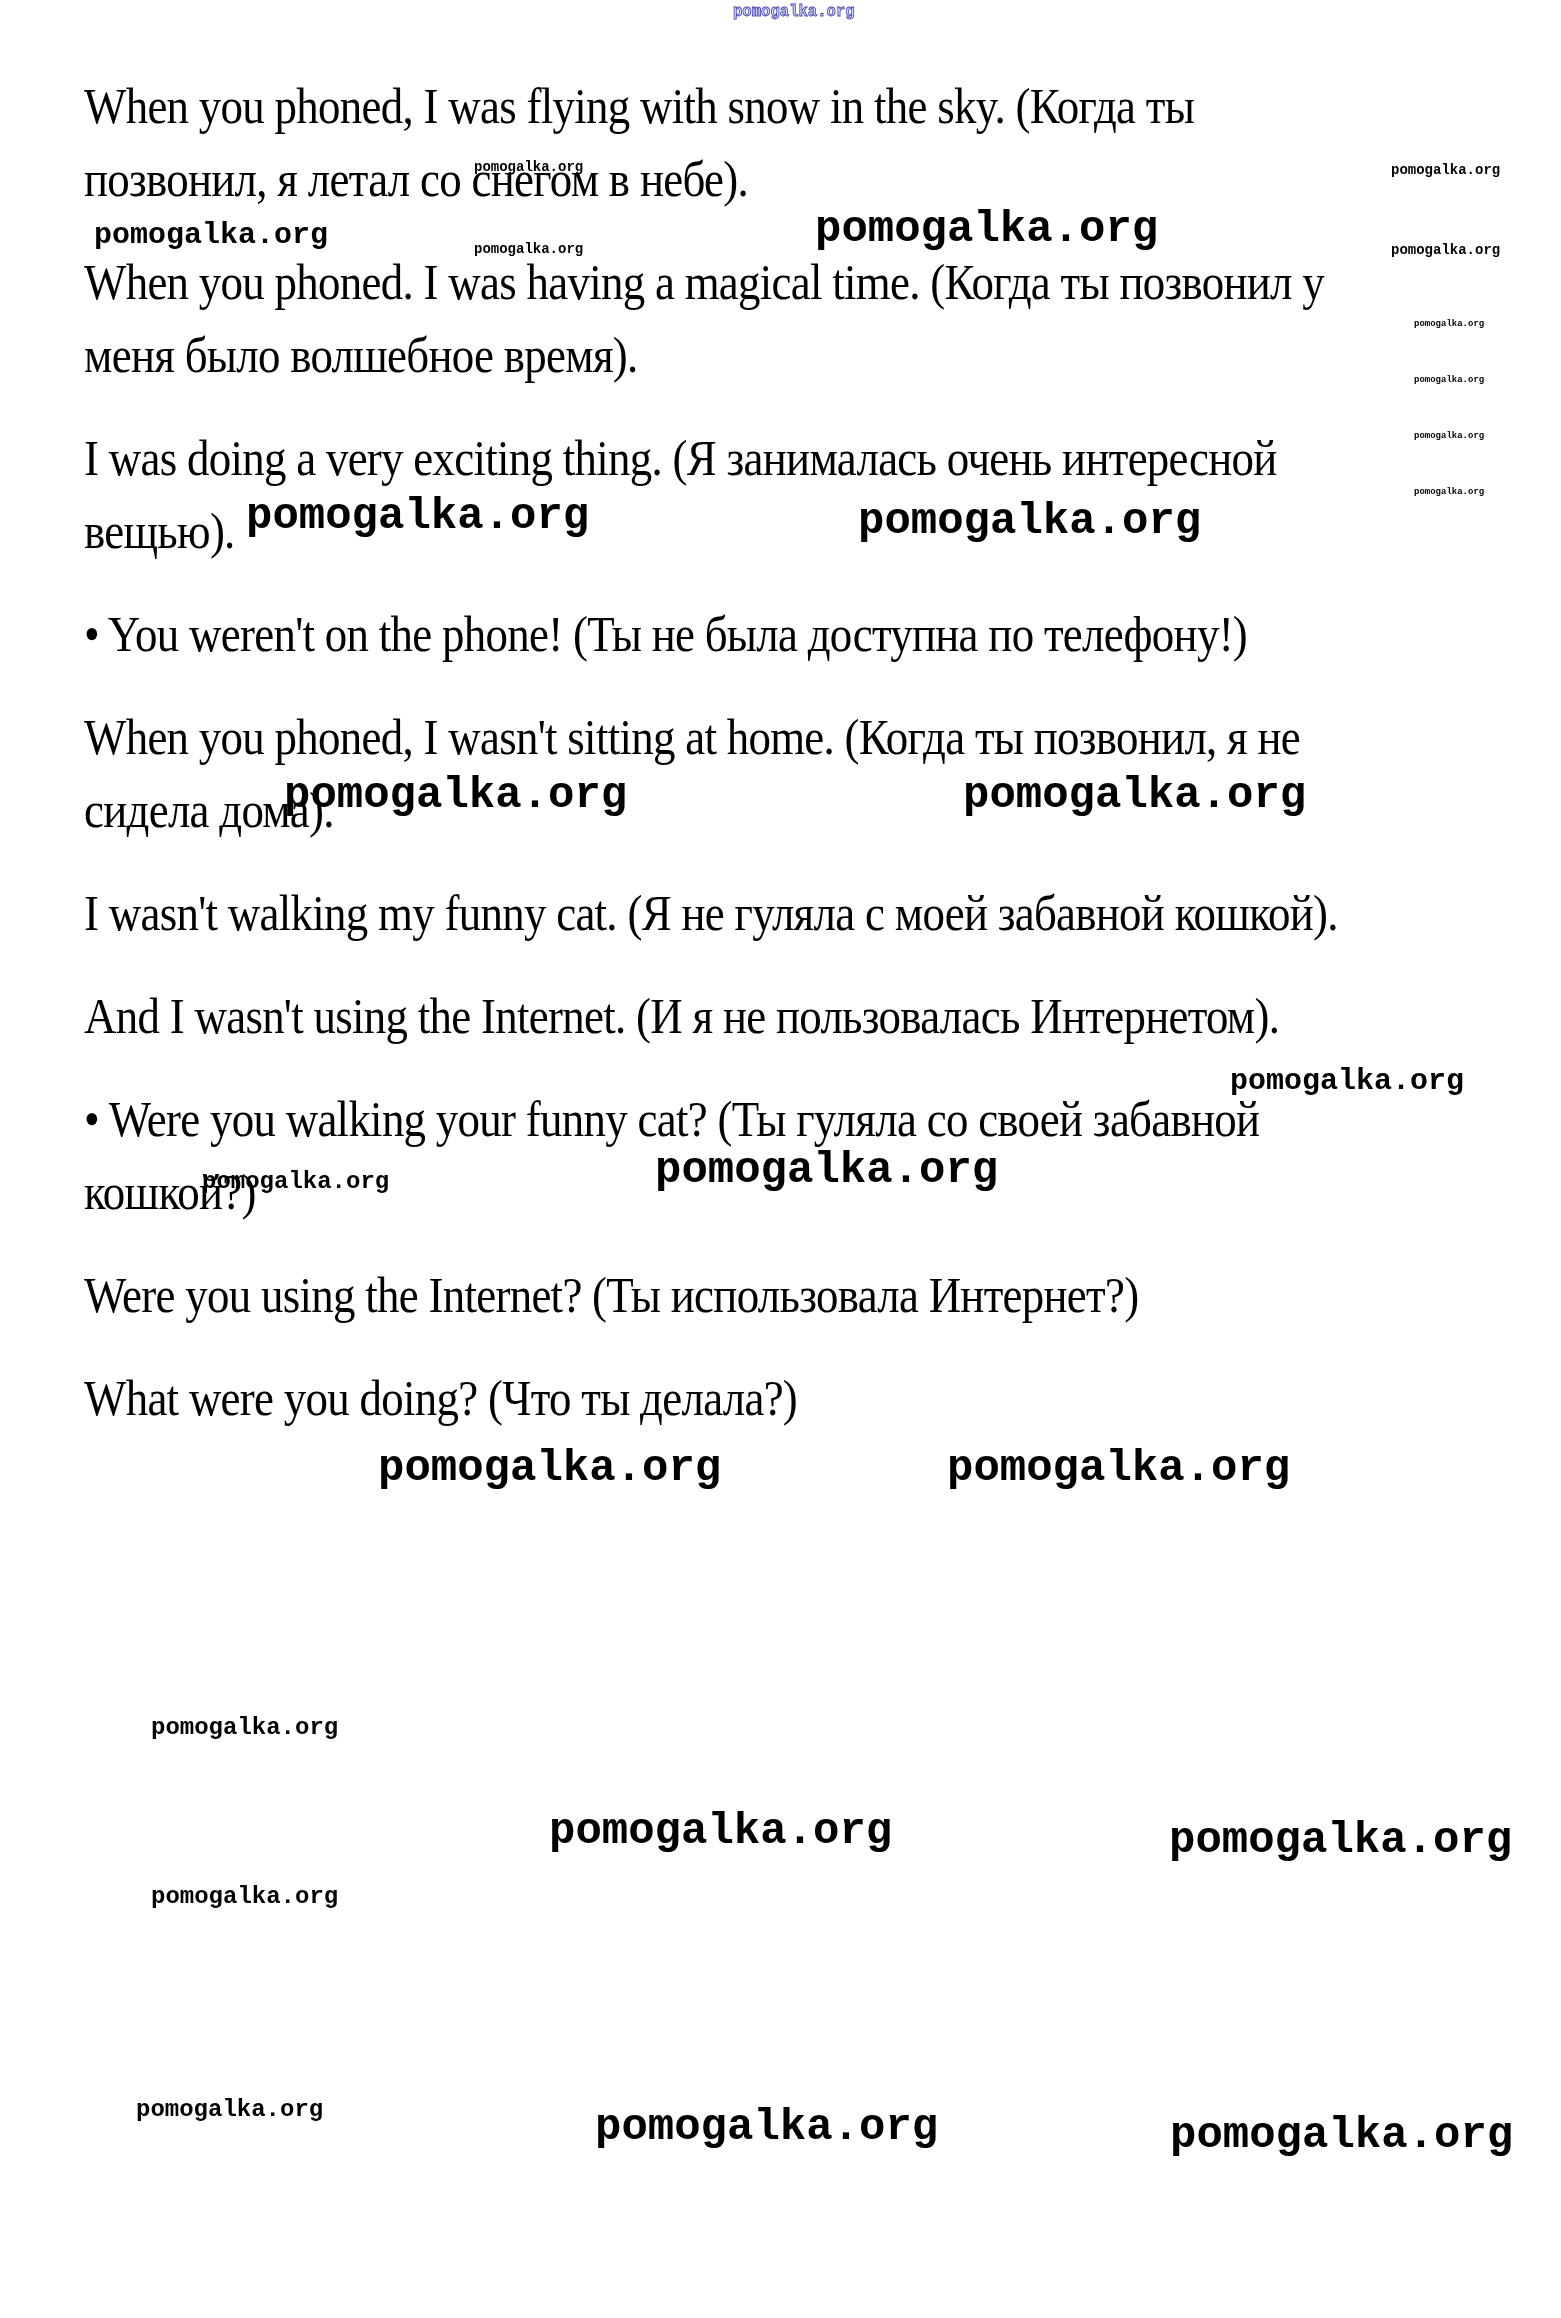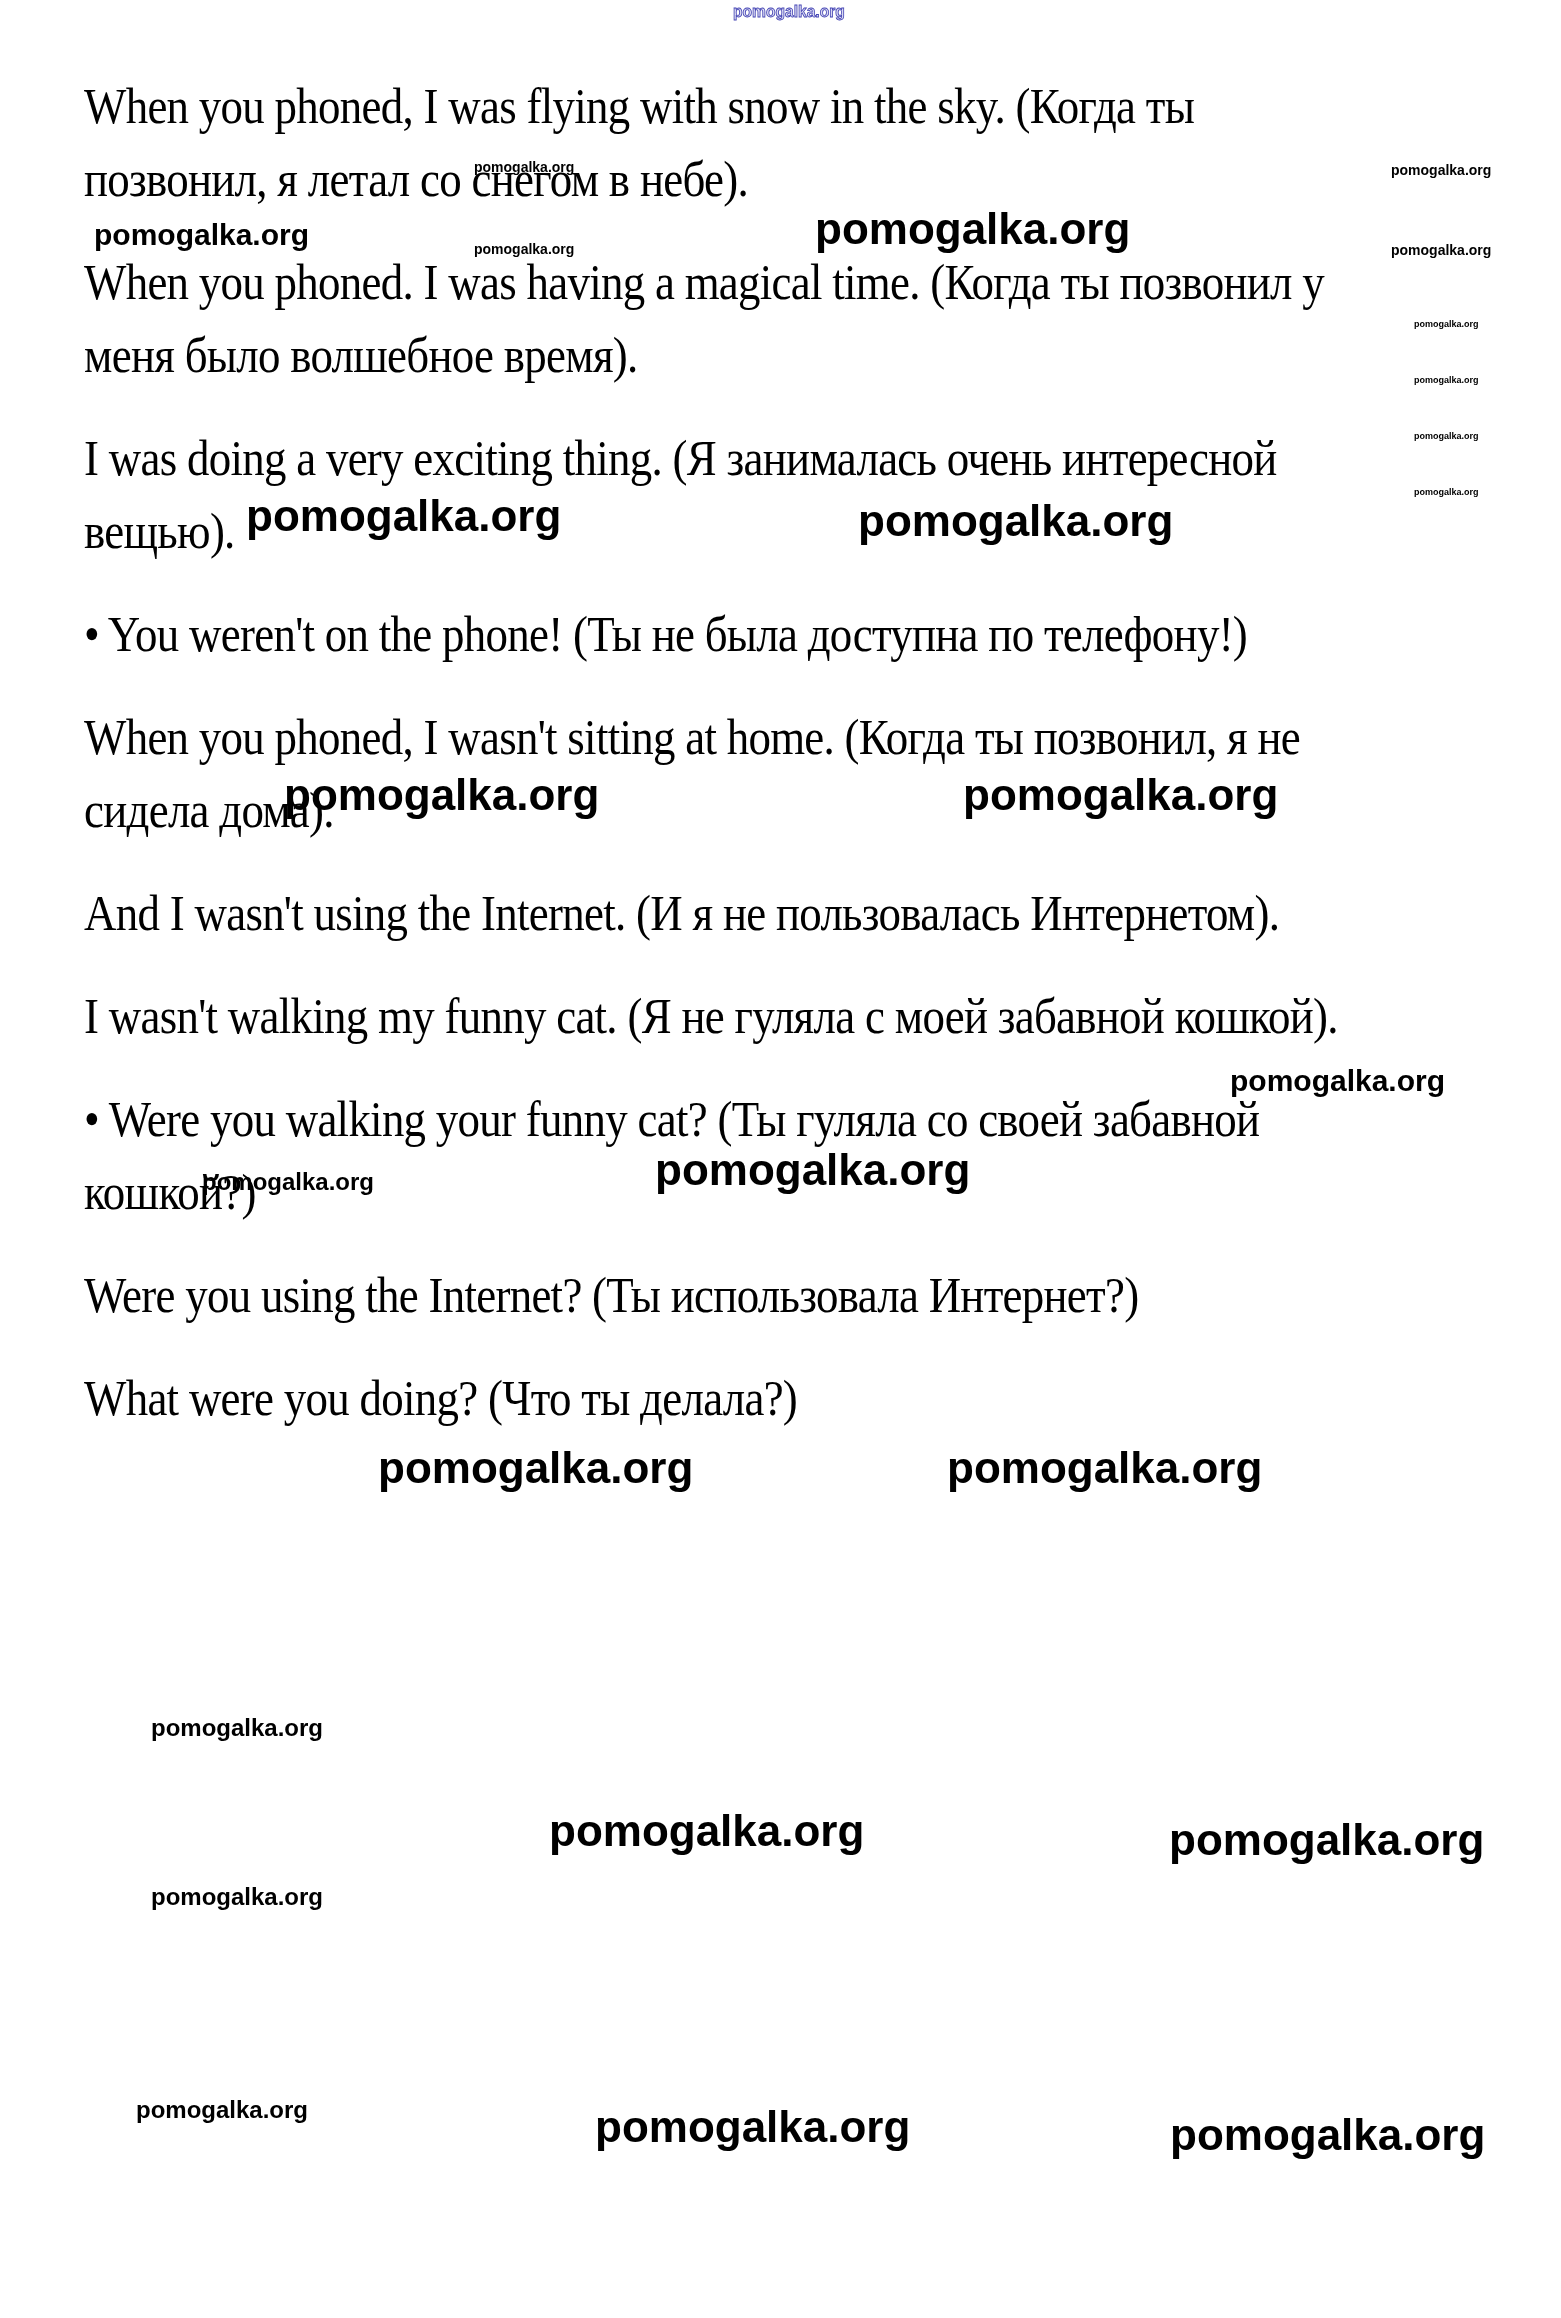--- a/index.html
+++ b/index.html
@@ -24,21 +24,21 @@
     white-space: nowrap;
     transform: scaleX(0.88);
     transform-origin: 0 0;
     letter-spacing: -0.8px;
   }
   .para { margin: 0 0 30px 0; }
   .section { }
   .wm-layer { position: absolute; left: 0; top: 0; width: 100%; height: 100%; pointer-events: none; }
   .wm {
     position: absolute;
-    font-family: Liberation Sans, sans-serif;
+    font-family: Liberation Mono, monospace;
     white-space: nowrap;
     color: #000000;
   }
   .wm-large   { font-size: 44px; font-weight: 700; }
   .wm-medium  { font-size: 30px; font-weight: 700; }
   .wm-medsmall{ font-size: 24px; font-weight: 700; }
   .wm-small   { font-size: 14px; font-weight: 600; }
   .wm-tiny    { font-size: 9px; font-weight: 600; }
   .wm-blue {
     font-size: 15.6px;
@@ -72,25 +72,25 @@
     <div class="para section">
       <div class="line">• You weren't on the phone! (Ты не была доступна по телефону!)</div>
     </div>
 
     <div class="para">
       <div class="line">When you phoned, I wasn't sitting at home. (Когда ты позвонил, я не</div>
       <div class="line">сидела дома).</div>
     </div>
 
     <div class="para">
-      <div class="line">And I wasn't using the Internet. (И я не пользовалась Интернетом).</div>
+      <div class="line">I wasn't walking my funny cat. (Я не гуляла с моей забавной кошкой).</div>
     </div>
 
     <div class="para">
-      <div class="line">I wasn't walking my funny cat. (Я не гуляла с моей забавной кошкой).</div>
+      <div class="line">And I wasn't using the Internet. (И я не пользовалась Интернетом).</div>
     </div>
 
 
     <div class="para section">
       <div class="line">• Were you walking your funny cat? (Ты гуляла со своей забавной</div>
       <div class="line">кошкой?)</div>
     </div>
 
     <div class="para">
       <div class="line">Were you using the Internet? (Ты использовала Интернет?)</div>

